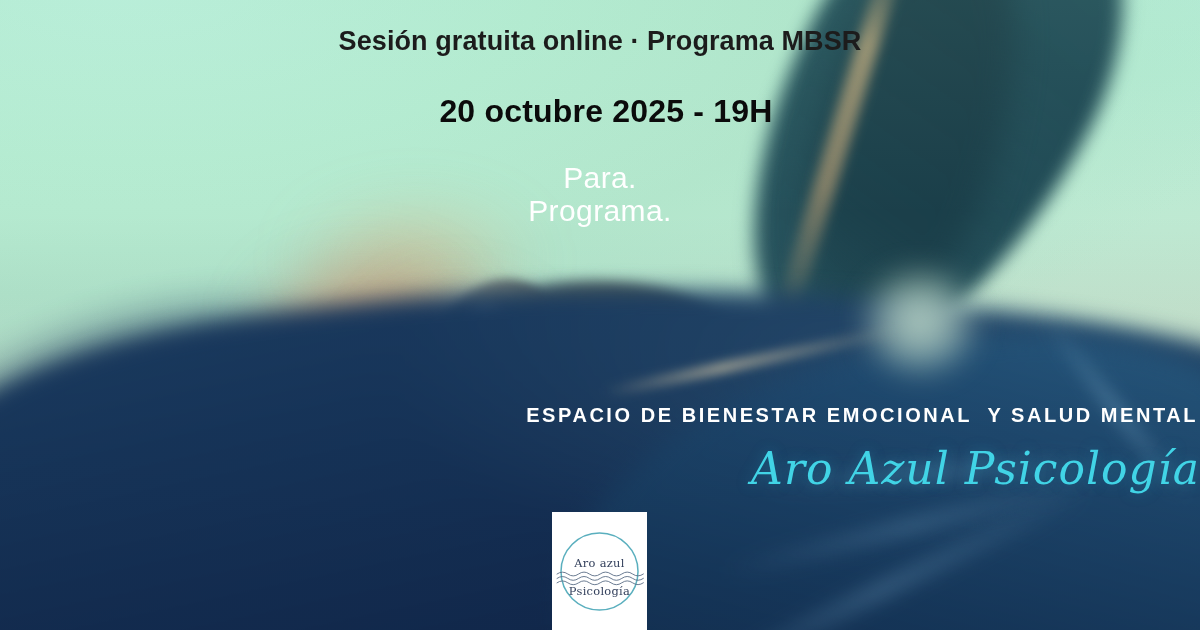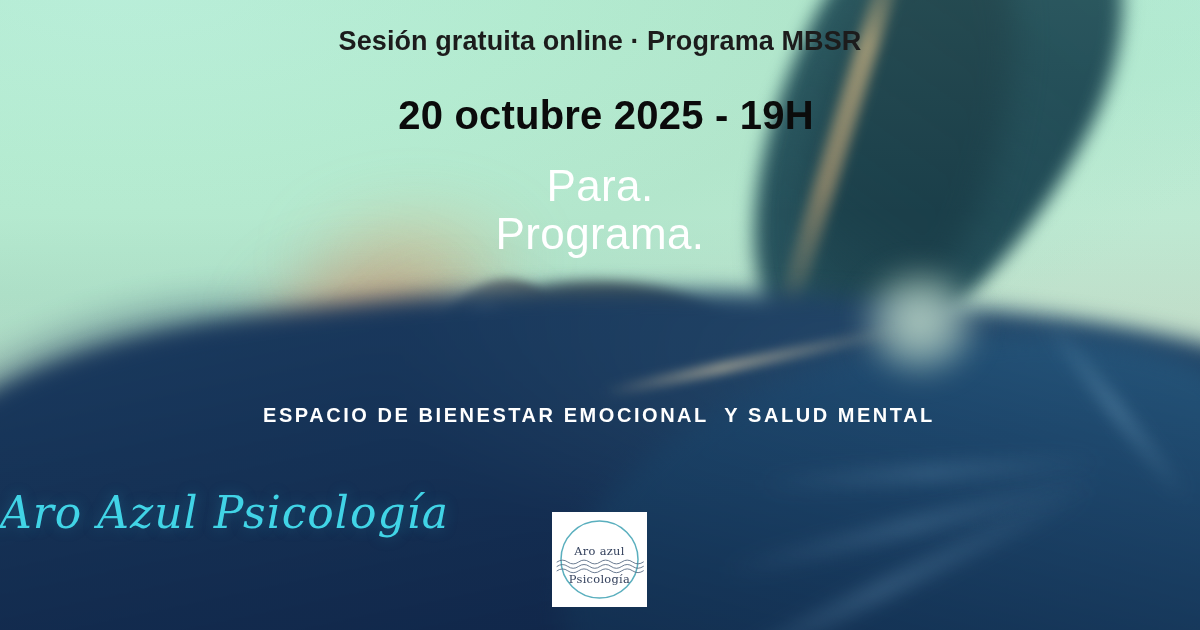--- a/index.html
+++ b/index.html
@@ -235,68 +235,67 @@
     font-size:27px;
     font-weight:700;
     color:#1c1c1c;
     letter-spacing:.1px;
     white-space:nowrap;
   }
 
   .headline-date {
     position:absolute; top:93px; left:0; right:0;
     text-align:center;
-    font-size:40px;
+    font-size:32px;
     font-weight:700;
     color:#0b0b0b;
     letter-spacing:.2px;
     white-space:nowrap;
     padding-left:12px;
   }
 
   .slogan {
     position:absolute; top:162px; left:0; right:0;
     text-align:center;
     color:#ffffff;
-    font-size:44px;
+    font-size:30px;
     font-weight:400;
     line-height:1.09;
     letter-spacing:.4px;
   }
   .slogan span { display:block; }
 
   .tagline {
     position:absolute; top:404px; left:0; right:2px;
-    text-align:center;
+    text-align:right;
     color:#ffffff;
     font-size:20px;
     font-weight:700;
     letter-spacing:2.55px;
     white-space:pre;
   }
 
   .brand-script {
     position:absolute; top:443px; left:0; right:0;
-    text-align:left;
+    text-align:right;
     color:#41d4e6;
     font-size:44px;
     font-style:italic;
     font-weight:400;
     font-family:"DejaVu Serif", serif;
     letter-spacing:1px;
     white-space:nowrap;
     text-shadow:0 0 14px rgba(40,170,200,.35);
-    margin-top:44px;
   }
 
   
   .logo-badge {
     position:absolute;
     left:552px; top:512px;
-    width:95px; height:95px;
+    width:95px; height:119px;
     background:#ffffff;
     display:flex; align-items:center; justify-content:center;
     z-index:4;
   }
   .logo-svg { display:block; width:95px; height:95px; }
   .logo-text {
     font-family:"DejaVu Serif", serif;
     font-size:11.4px;
     fill:#33405c;
     letter-spacing:.3px;

